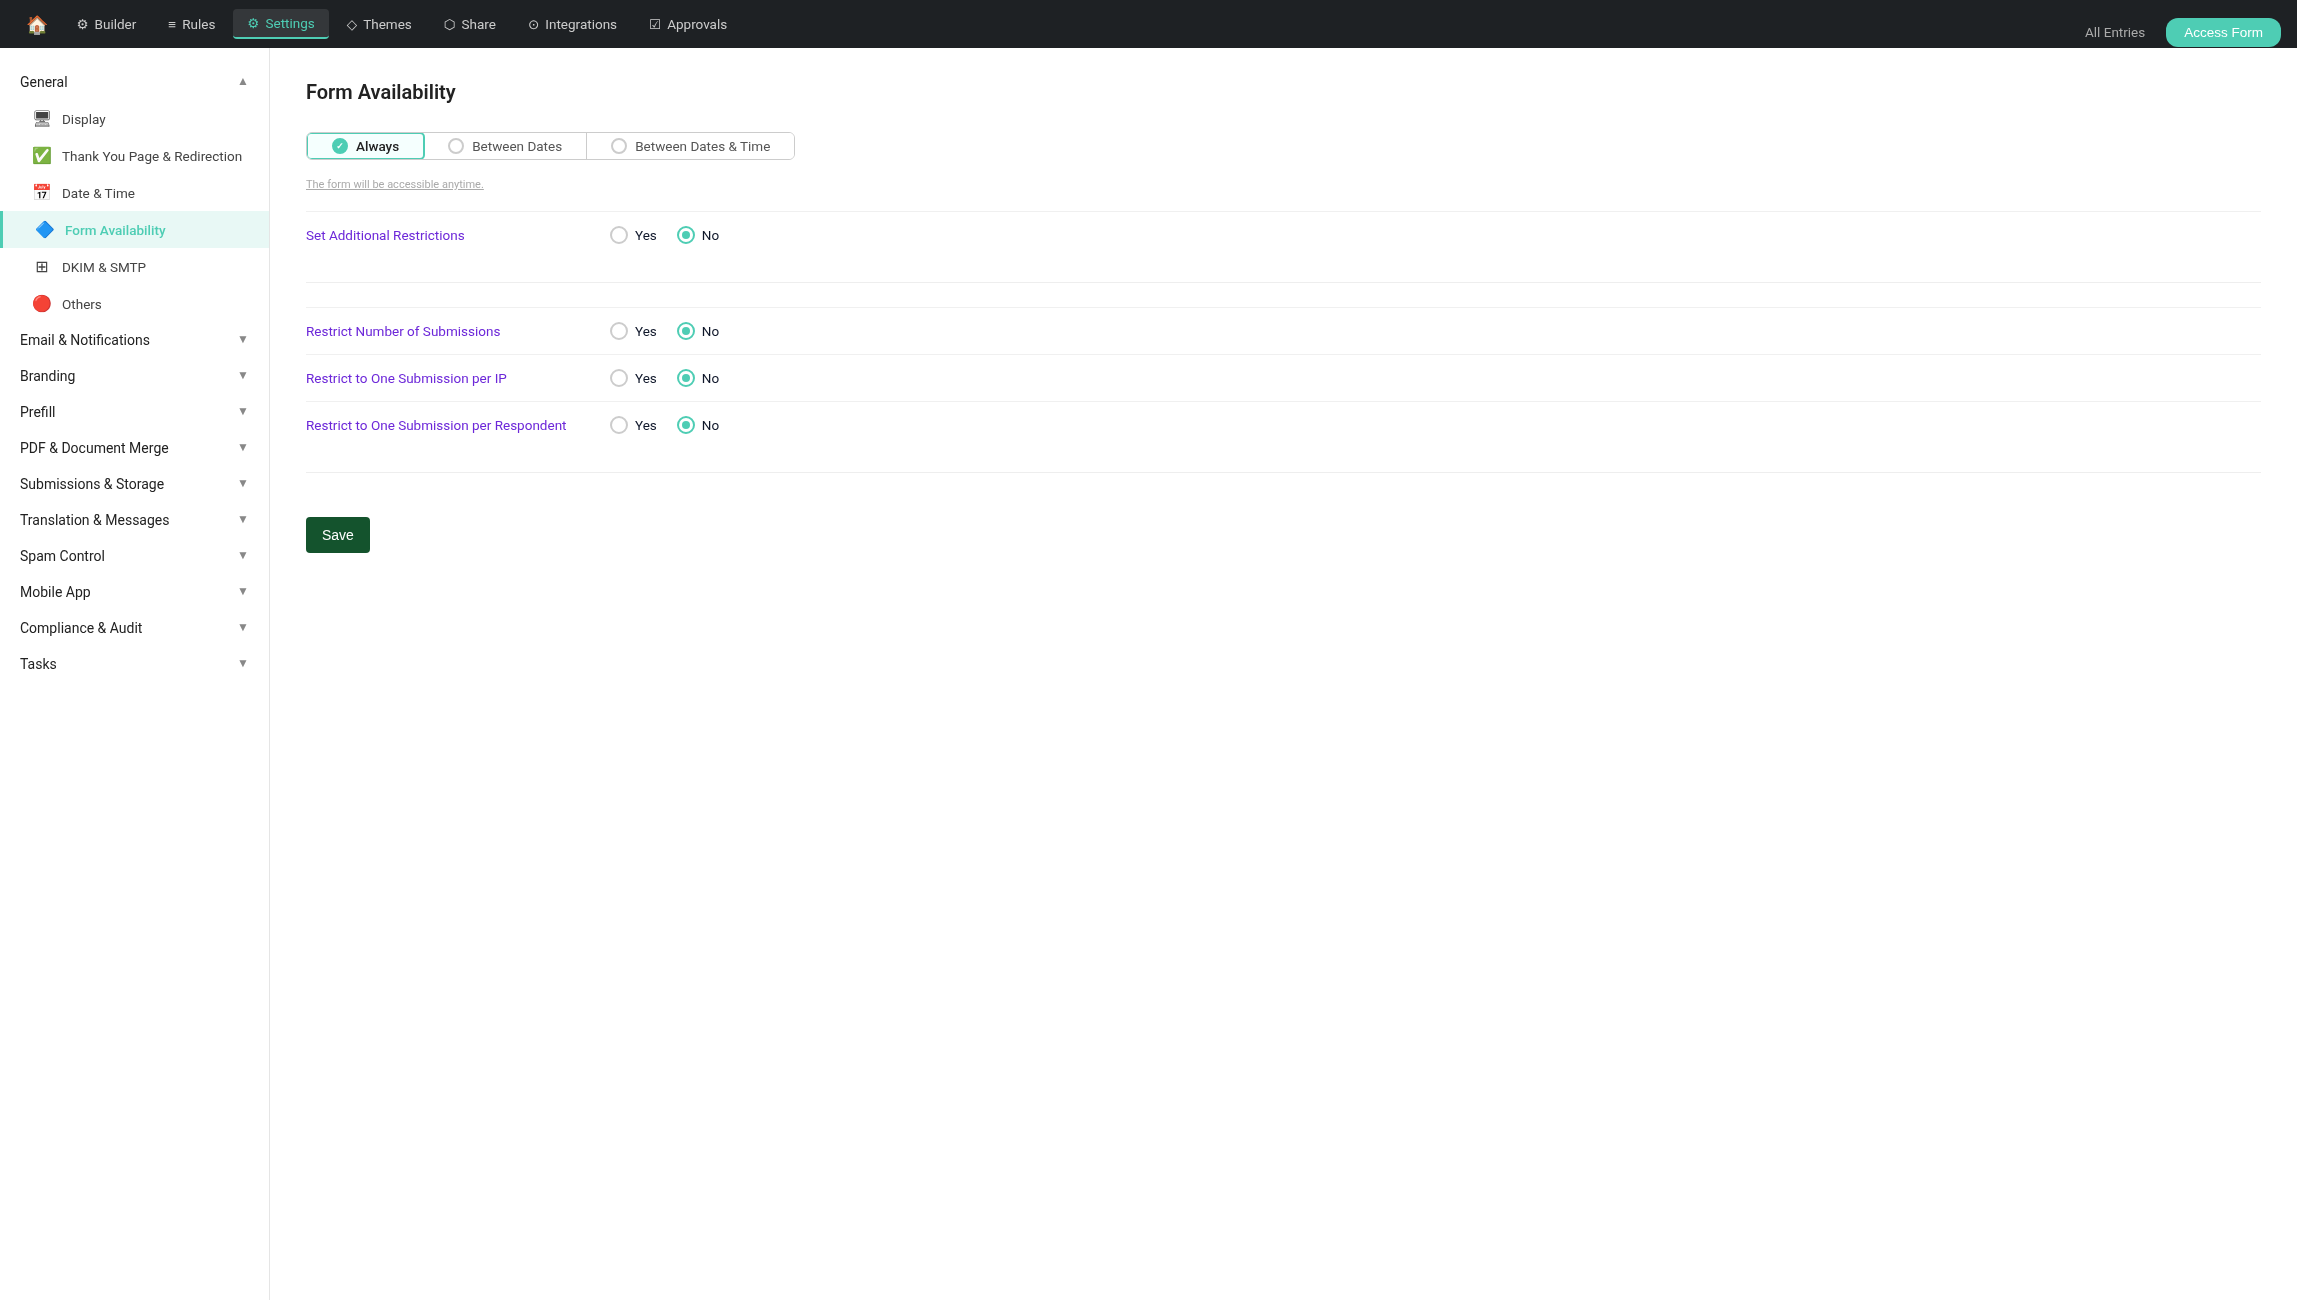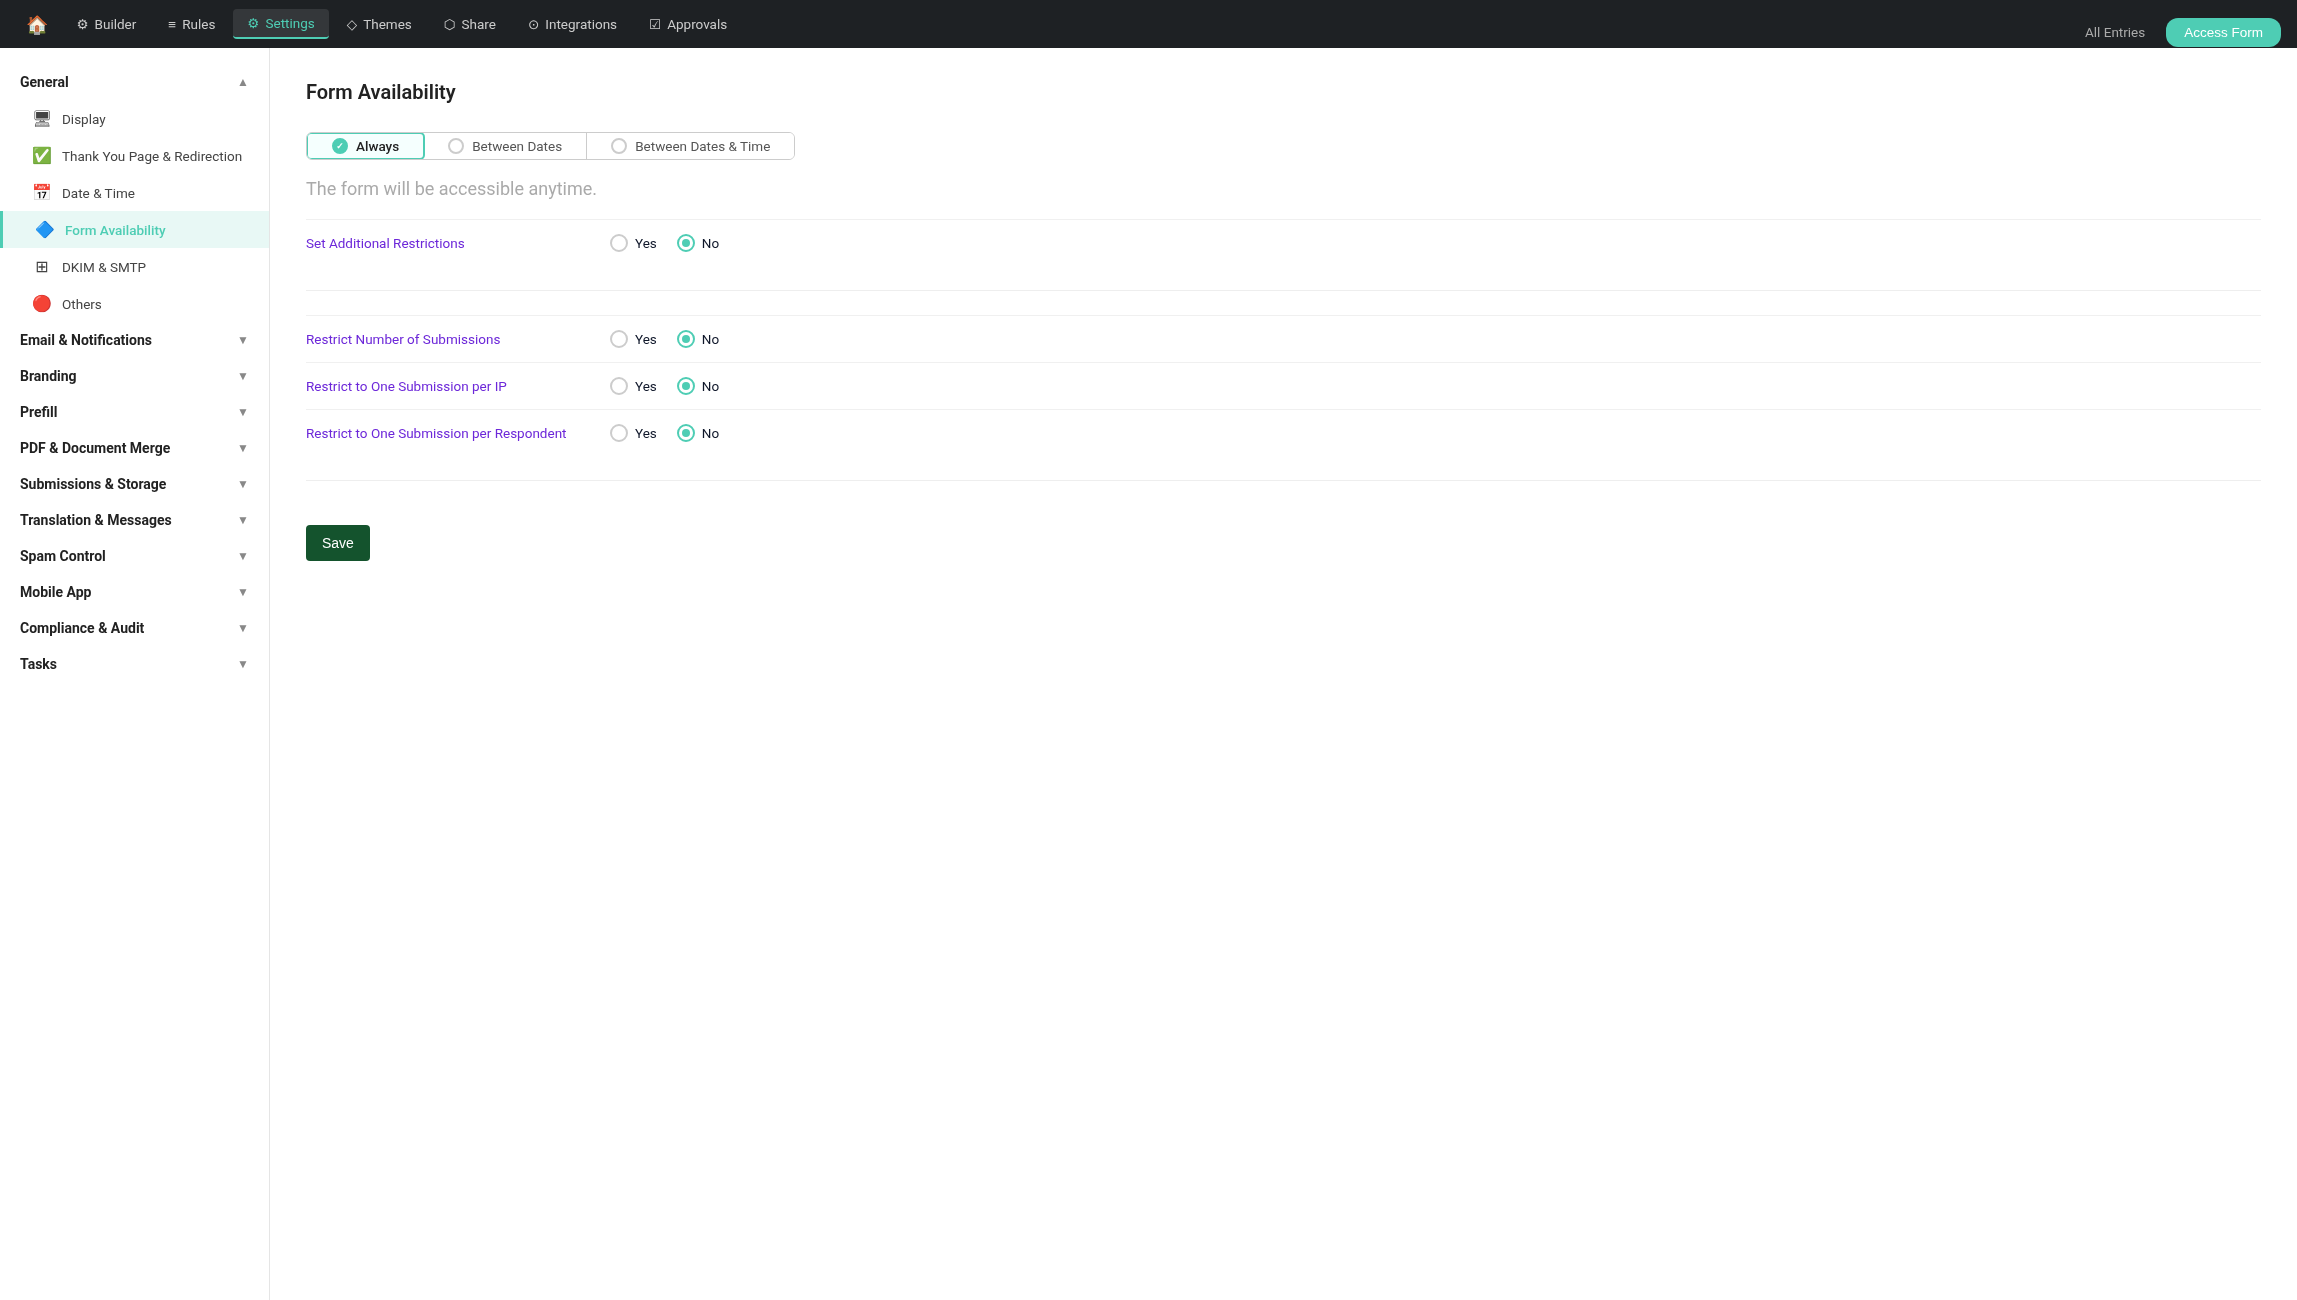--- a/index.html
+++ b/index.html
@@ -29,22 +29,22 @@
     
     .layout { display: flex; height: calc(100vh - 48px); }
 
     
     .sidebar {
       width: 270px; min-width: 270px; background: #fff;
       border-right: 1px solid #e5e5e5; overflow-y: auto;
       padding: 16px 0;
     }
     .sidebar-section-header {
-      display: flex; align-items: center; justify-content: space-between;
-      padding: 10px 20px; font-weight: 700; font-size: 14px;
+      display: flex; align-items: flex-start; justify-content: space-between;
+      padding: 10px 20px; font-weight: 400; font-size: 14px;
       cursor: pointer; color: #222;
     }
     .sidebar-item {
       display: flex; align-items: center; gap: 10px;
       padding: 9px 20px 9px 32px; cursor: pointer; color: #444; font-size: 13.5px;
     }
     .sidebar-item.active {
       background: #e8f8f5; color: #4ecdb4; font-weight: 500;
       border-left: 3px solid #4ecdb4;
     }
@@ -72,21 +72,21 @@
       width: 16px; height: 16px; border-radius: 50%; border: 2px solid #ccc;
       display: flex; align-items: center; justify-content: center; flex-shrink: 0;
     }
     .avail-tab.active .radio-dot {
       border-color: #4ecdb4; background: #4ecdb4;
     }
     .avail-tab.active .radio-dot::after {
       content: '✓'; color: #fff; font-size: 9px; font-weight: bold;
     }
 
-    .hint-text { color: #aaa; font-size: 18px; margin-bottom: 20px; }
+    .hint-text { color: #aaa; font-size: 11px; margin-bottom: 20px; text-decoration: underline; }
 
     
     .settings-row {
       display: flex; align-items: center; gap: 24px;
       padding: 14px 0; border-top: 1px solid #f0f0f0;
     }
     .settings-row:first-child { border-top: none; }
     .settings-label { font-size: 13.5px; color: #6d28d9; min-width: 280px; }
 
     .radio-group { display: flex; align-items: center; gap: 20px; }

